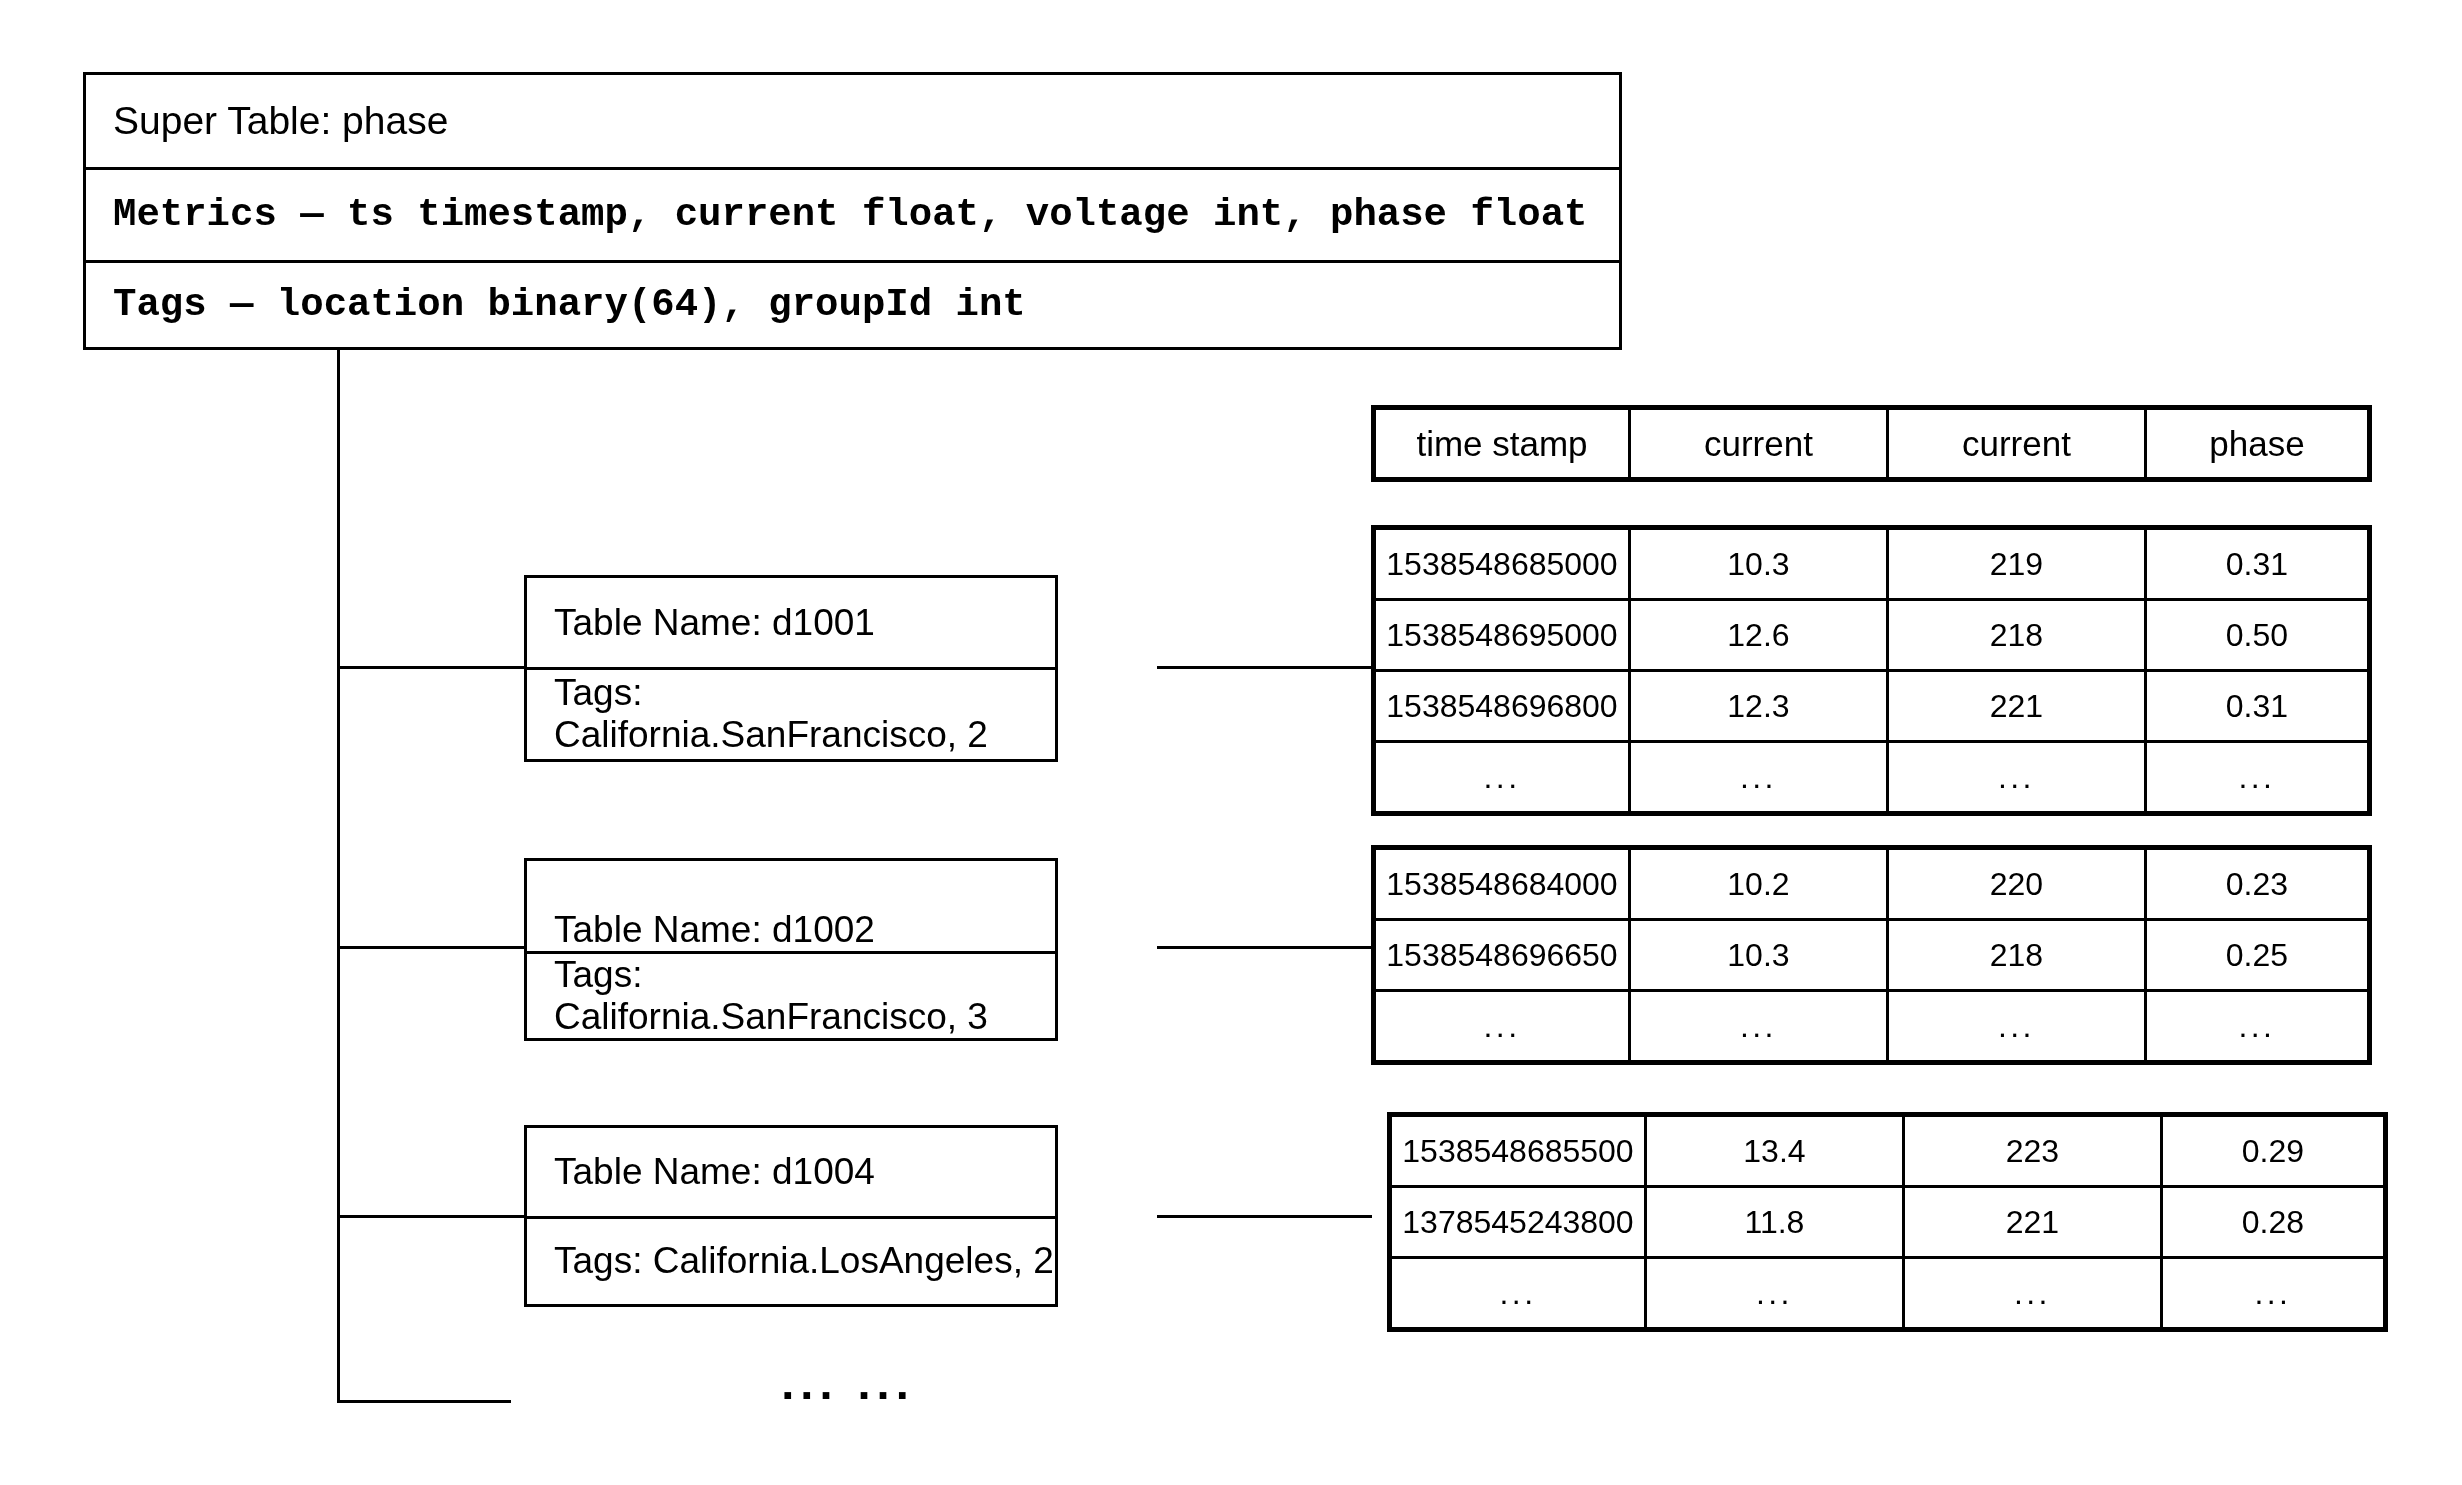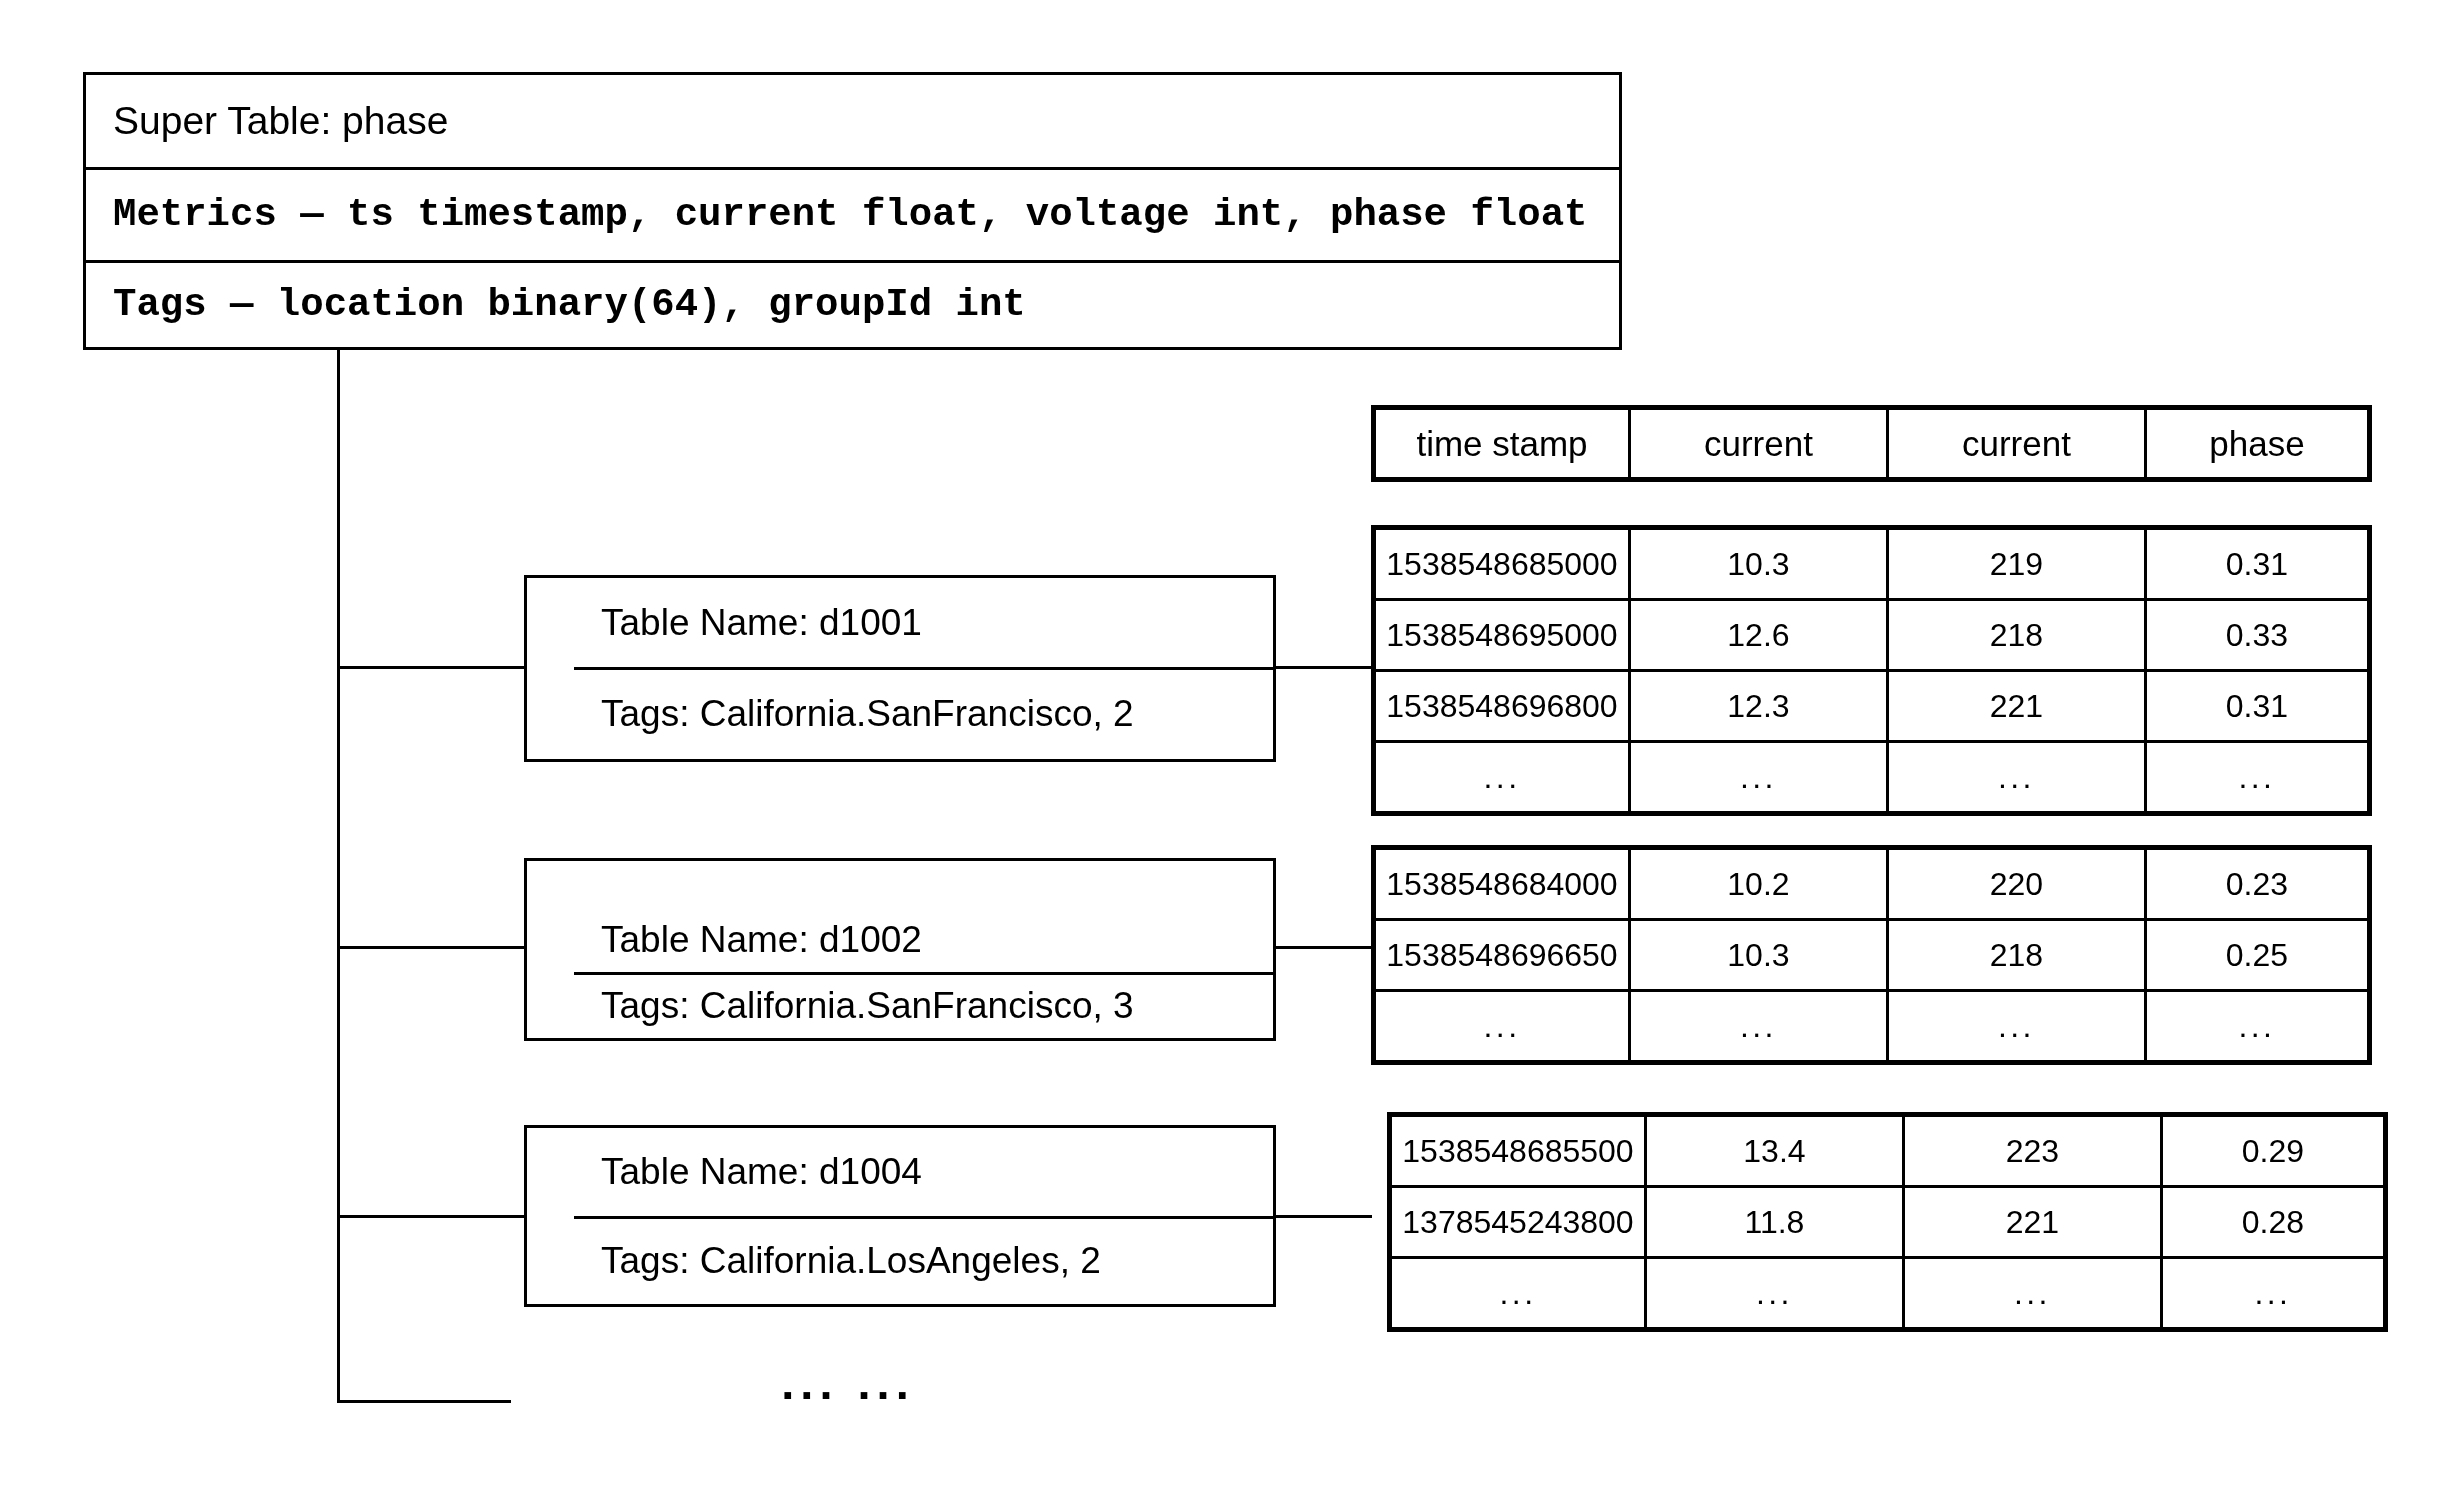--- a/index.html
+++ b/index.html
@@ -34,26 +34,25 @@
                  font-weight: bold; font-size: 39px; white-space: pre; }
   .srow-metrics { height: 93px; }
   .srow-tags    { height: 86px; }
 
   
   .line { position: absolute; background: #000; }
 
   
   .sub-box {
     position: absolute;
-    left: 524px; width: 752px;
+    left: 524px; width: 534px;
     border: 3.4px solid #000;
     box-sizing: border-box;
     display: flex; flex-direction: column;
     background: #fff;
-    padding-left: 47px;
   }
   .sub-box .brow {
     display: flex; align-items: center;
     padding-left: 27px;
     font-size: 37px;
     box-sizing: border-box;
   }
   .sub-box .brow + .brow { border-top: 3.4px solid #000; }
 
   
@@ -151,21 +150,21 @@
         <tr>
       <td>1538548685000</td>
       <td>10.3</td>
       <td>219</td>
       <td>0.31</td>
     </tr>
     <tr>
       <td>1538548695000</td>
       <td>12.6</td>
       <td>218</td>
-      <td>0.33</td>
+      <td>0.50</td>
     </tr>
     <tr>
       <td>1538548696800</td>
       <td>12.3</td>
       <td>221</td>
       <td>0.31</td>
     </tr>
     <tr>
       <td class="ellip">...</td>
       <td class="ellip">...</td>

